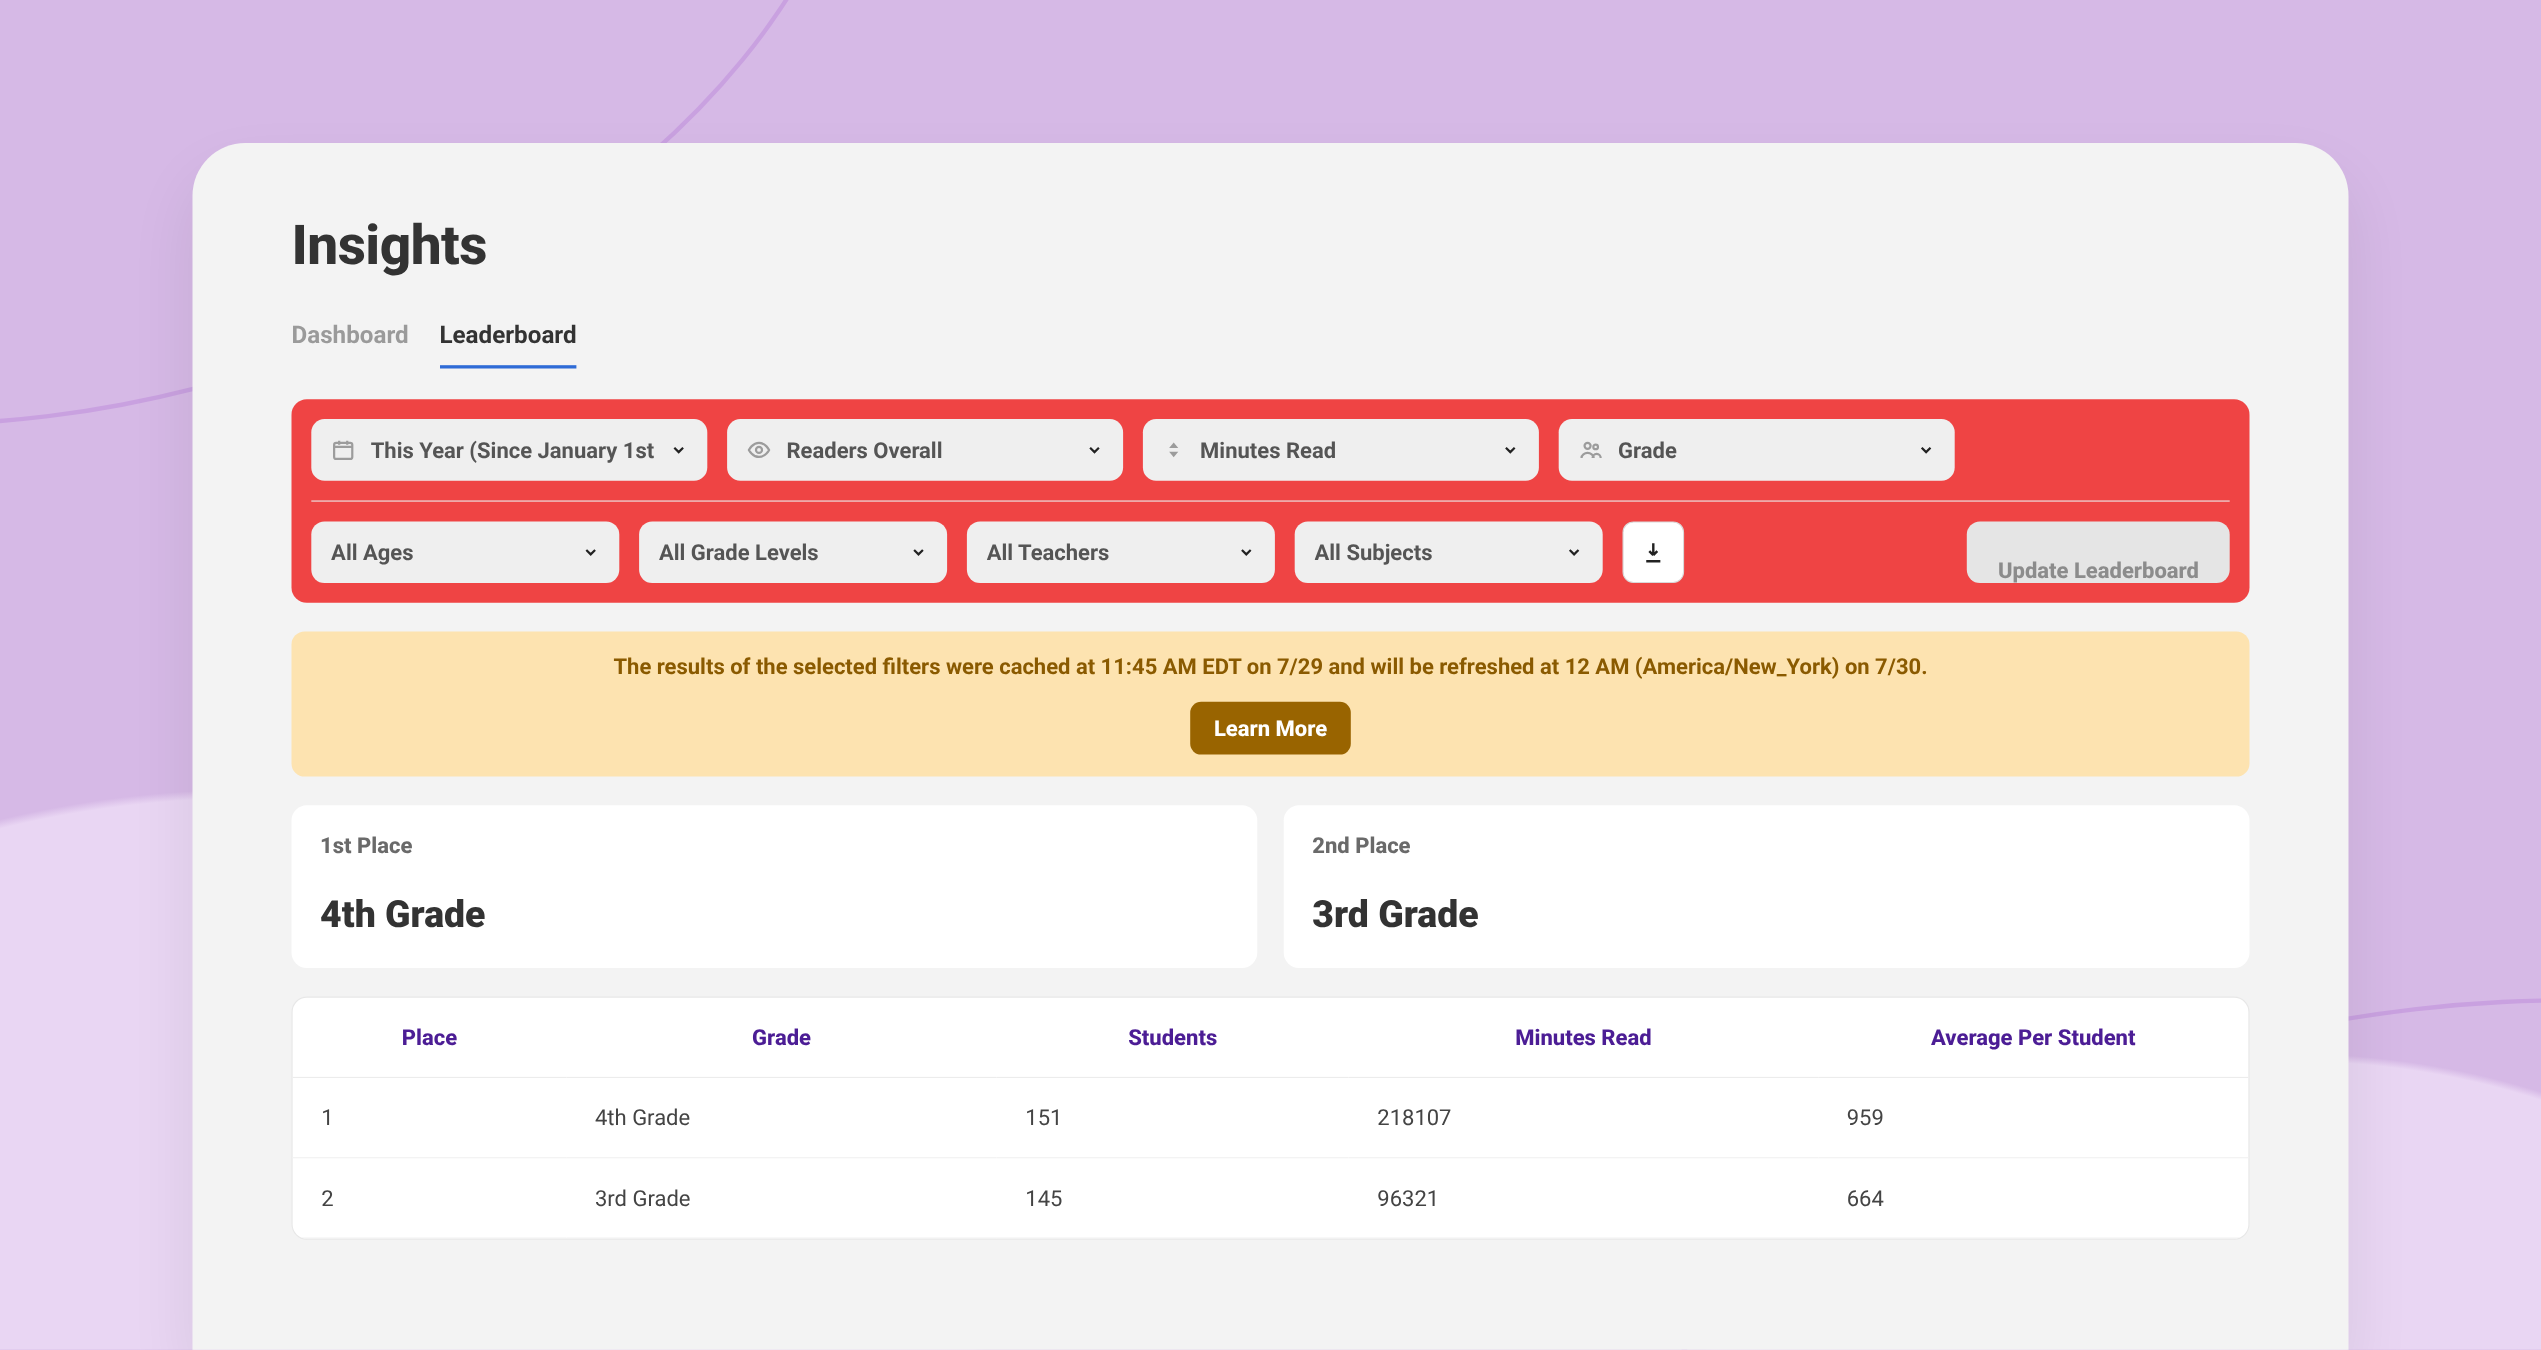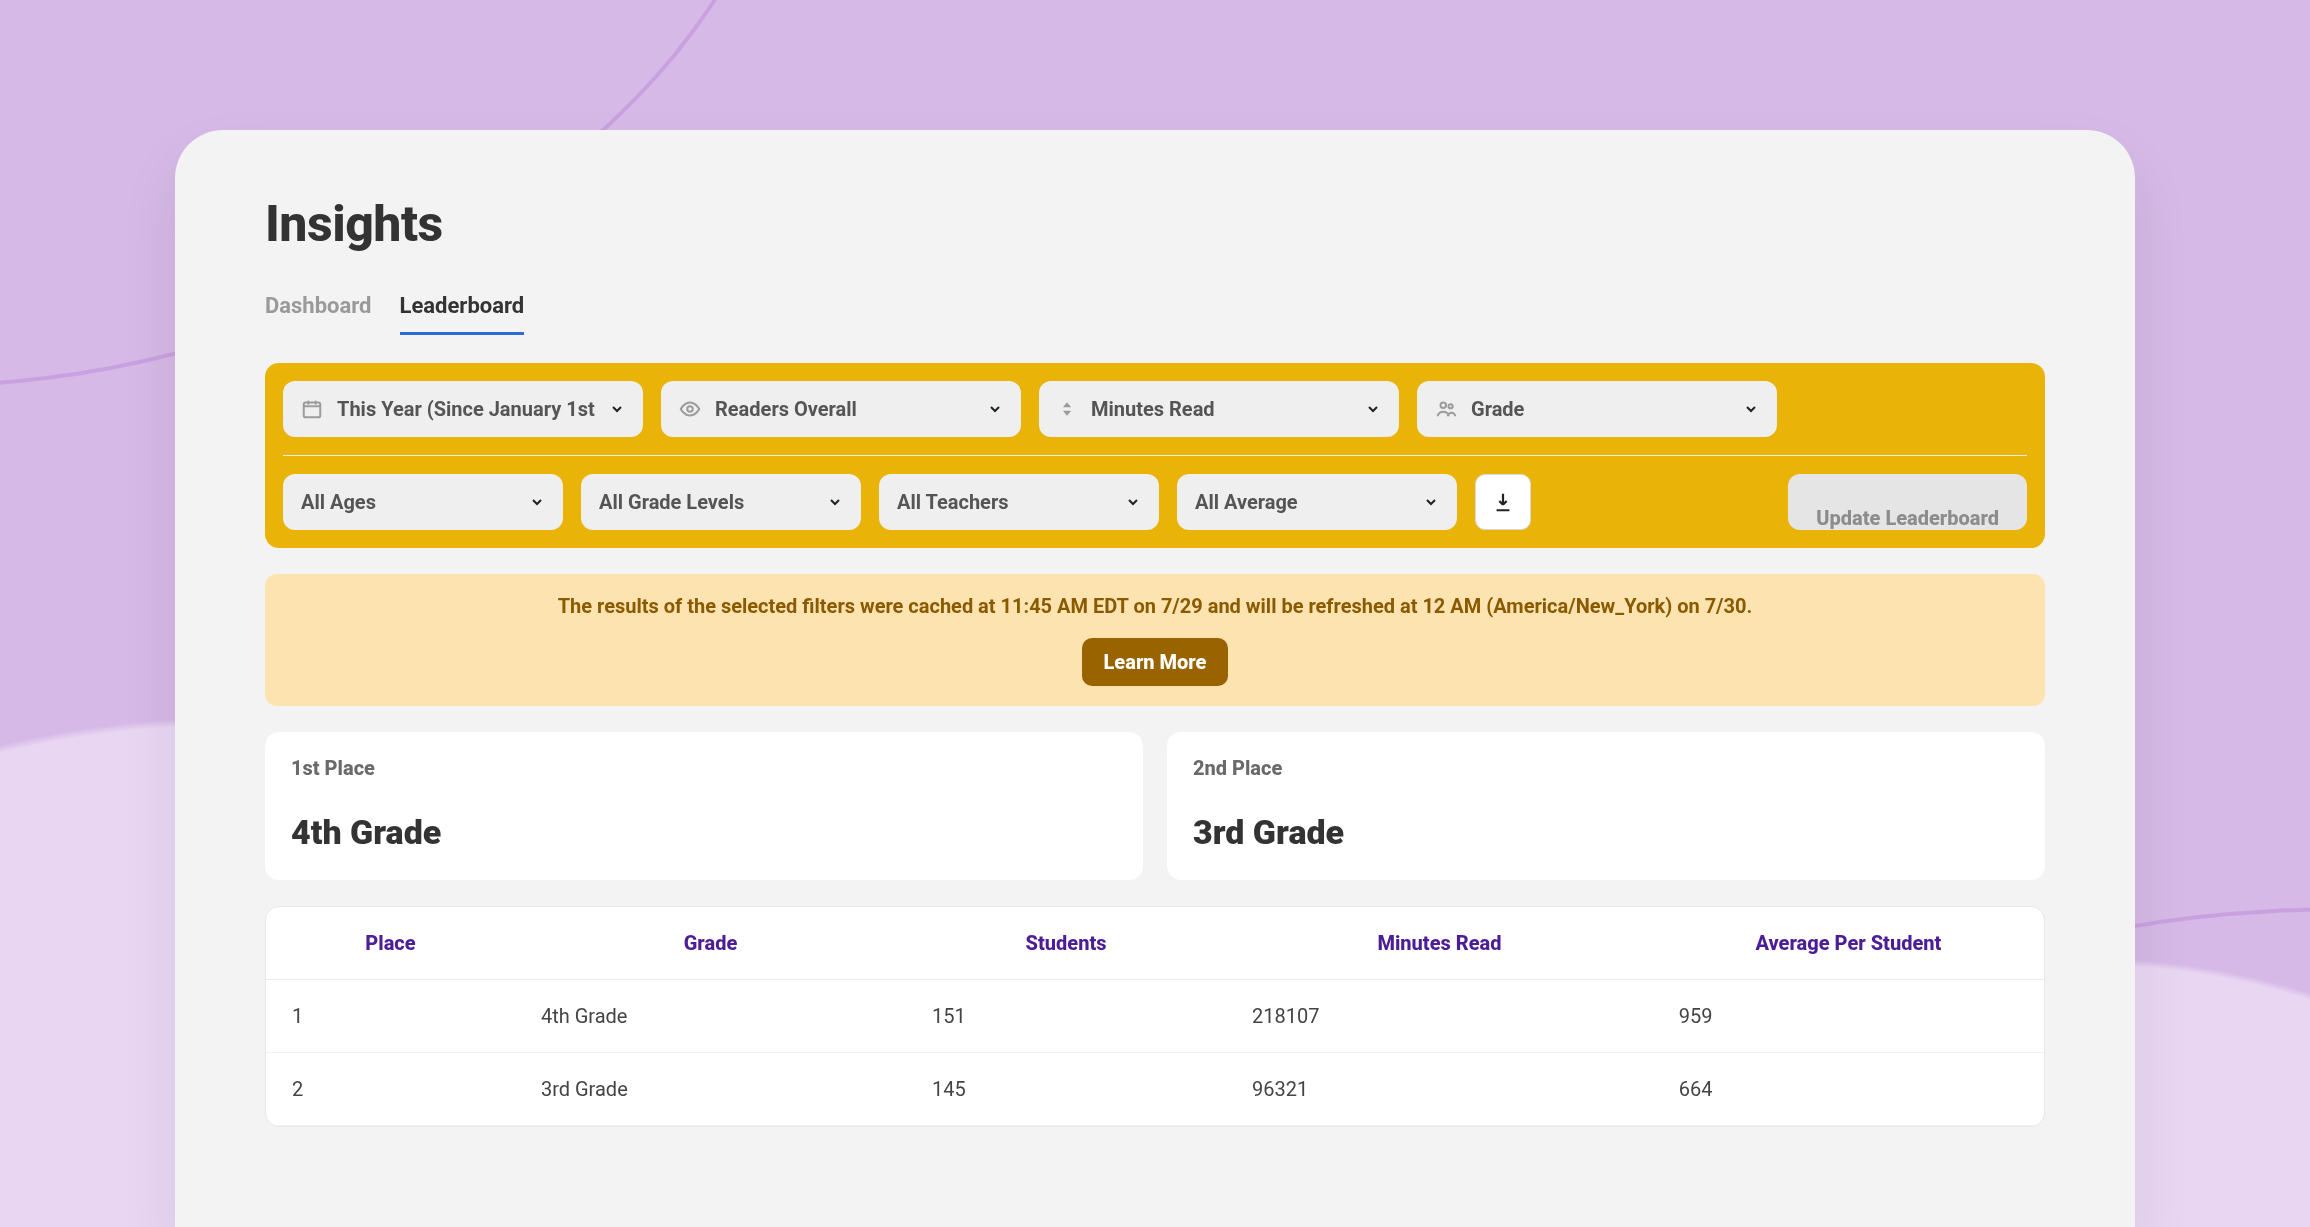--- a/index.html
+++ b/index.html
@@ -57,21 +57,21 @@
     color: #9a9a9a;
     padding-bottom: 14px;
     cursor: pointer;
   }
   .tab.active {
     color: #333333;
     border-bottom: 3px solid #2f6bd6;
   }
 
   .filter-card {
-    background: #eab308;
+    background: #ef4444;
     border-radius: 14px;
     padding: 18px 18px;
     margin-bottom: 26px;
   }
   .filter-row {
     display: flex;
     gap: 18px;
     align-items: center;
   }
   .filter-row + .filter-row {
@@ -322,21 +322,21 @@
       <div class="pill row2-filter">
         <span class="label">All Teachers</span>
         <span class="chev">
           <svg width="16" height="16" viewBox="0 0 24 24" fill="none" stroke="currentColor" stroke-width="3">
               <path d="M6 9l6 6 6-6"></path>
             </svg>
         </span>
       </div>
 
       <div class="pill row2-filter">
-        <span class="label">All Average</span>
+        <span class="label">All Subjects</span>
         <span class="chev">
           <svg width="16" height="16" viewBox="0 0 24 24" fill="none" stroke="currentColor" stroke-width="3">
               <path d="M6 9l6 6 6-6"></path>
             </svg>
         </span>
       </div>
 
       <div class="icon-btn">
         <span>
           <svg width="22" height="22" viewBox="0 0 24 24" fill="none" stroke="currentColor" stroke-width="2.4">

